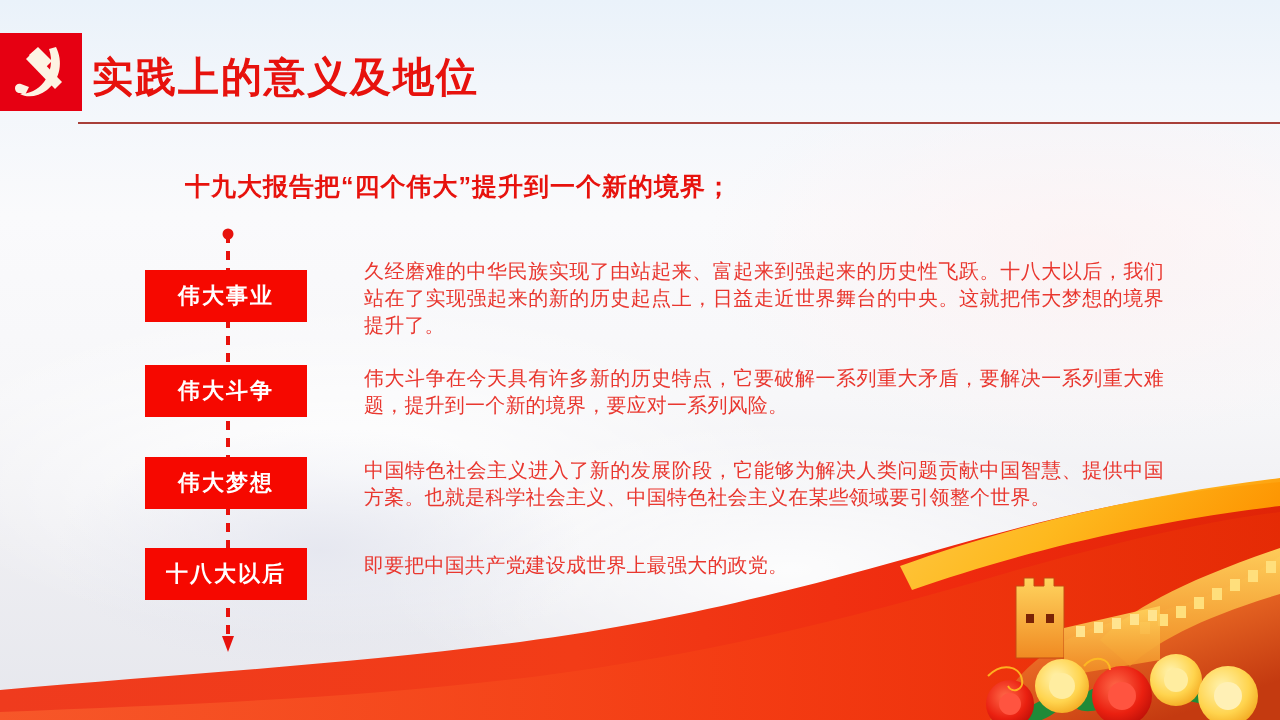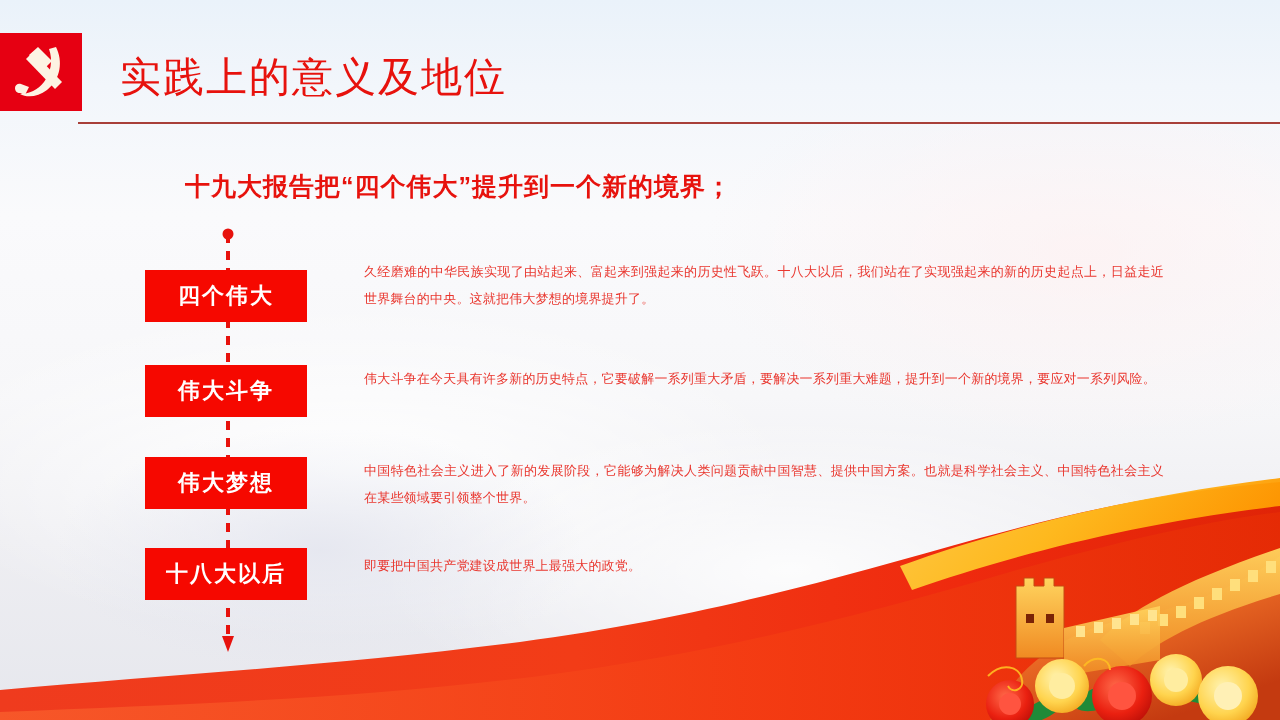--- a/index.html
+++ b/index.html
@@ -84,24 +84,24 @@
     width: 82px; height: 78px;
     background: #e60012;
   }
   .emblem-box svg {
     position: absolute;
     left: 11px; top: 8px;
     width: 60px; height: 62px;
   }
   .header-title {
     position: absolute;
-    left: 120px; top: 44px;
+    left: 92px; top: 44px;
     transform: translateY(-50%);
     font-size: 41px;
-    font-weight: normal;
+    font-weight: bold;
     color: #e7120d;
     letter-spacing: 2px;
     white-space: nowrap;
     text-align: right;
   }
   .header-rule {
     position: absolute;
     left: 78px; top: 89px;
     width: 1202px; height: 2px;
     background: #9a1f16;
@@ -154,21 +154,21 @@
     font-weight: bold;
     letter-spacing: 2px;
     line-height: 1;
   }
 
   .body-text {
     position: absolute;
     left: 219px;
     top: -9px;
     width: 800px;
-    font-size: 13px;
+    font-size: 20px;
     line-height: 27px;
     color: #e9372f;
     letter-spacing: 0.2px;
     text-align: justify;
   }
   .row-4 .body-text { top: 4px; }
   .row-1 .body-text { top: -12px; }
   .row-2 .body-text { top: 0px; }
   .row-3 .body-text { top: 0px; }
 </style>
@@ -308,21 +308,21 @@
   <div class="spine">
     <svg viewBox="0 0 12 424" xmlns="http://www.w3.org/2000/svg">
       <circle cx="6" cy="6" r="5.5" fill="#e7120d"></circle>
       <line x1="6" y1="6" x2="6" y2="406" stroke="#e7120d" stroke-width="4" stroke-dasharray="9 8"></line>
       <polygon points="6,424 0,408 12,408" fill="#e7120d"></polygon>
     </svg>
   </div>
 
   <div class="row row-1">
     <div class="chip">
-      <span class="chip-label">四个伟大</span>
+      <span class="chip-label">伟大事业</span>
     </div>
     <div class="body-text">久经磨难的中华民族实现了由站起来、富起来到强起来的历史性飞跃。十八大以后，我们站在了实现强起来的新的历史起点上，日益走近世界舞台的中央。这就把伟大梦想的境界提升了。</div>
   </div>
 
   <div class="row row-2">
     <div class="chip">
       <span class="chip-label">伟大斗争</span>
     </div>
     <div class="body-text">伟大斗争在今天具有许多新的历史特点，它要破解一系列重大矛盾，要解决一系列重大难题，提升到一个新的境界，要应对一系列风险。</div>
   </div>

